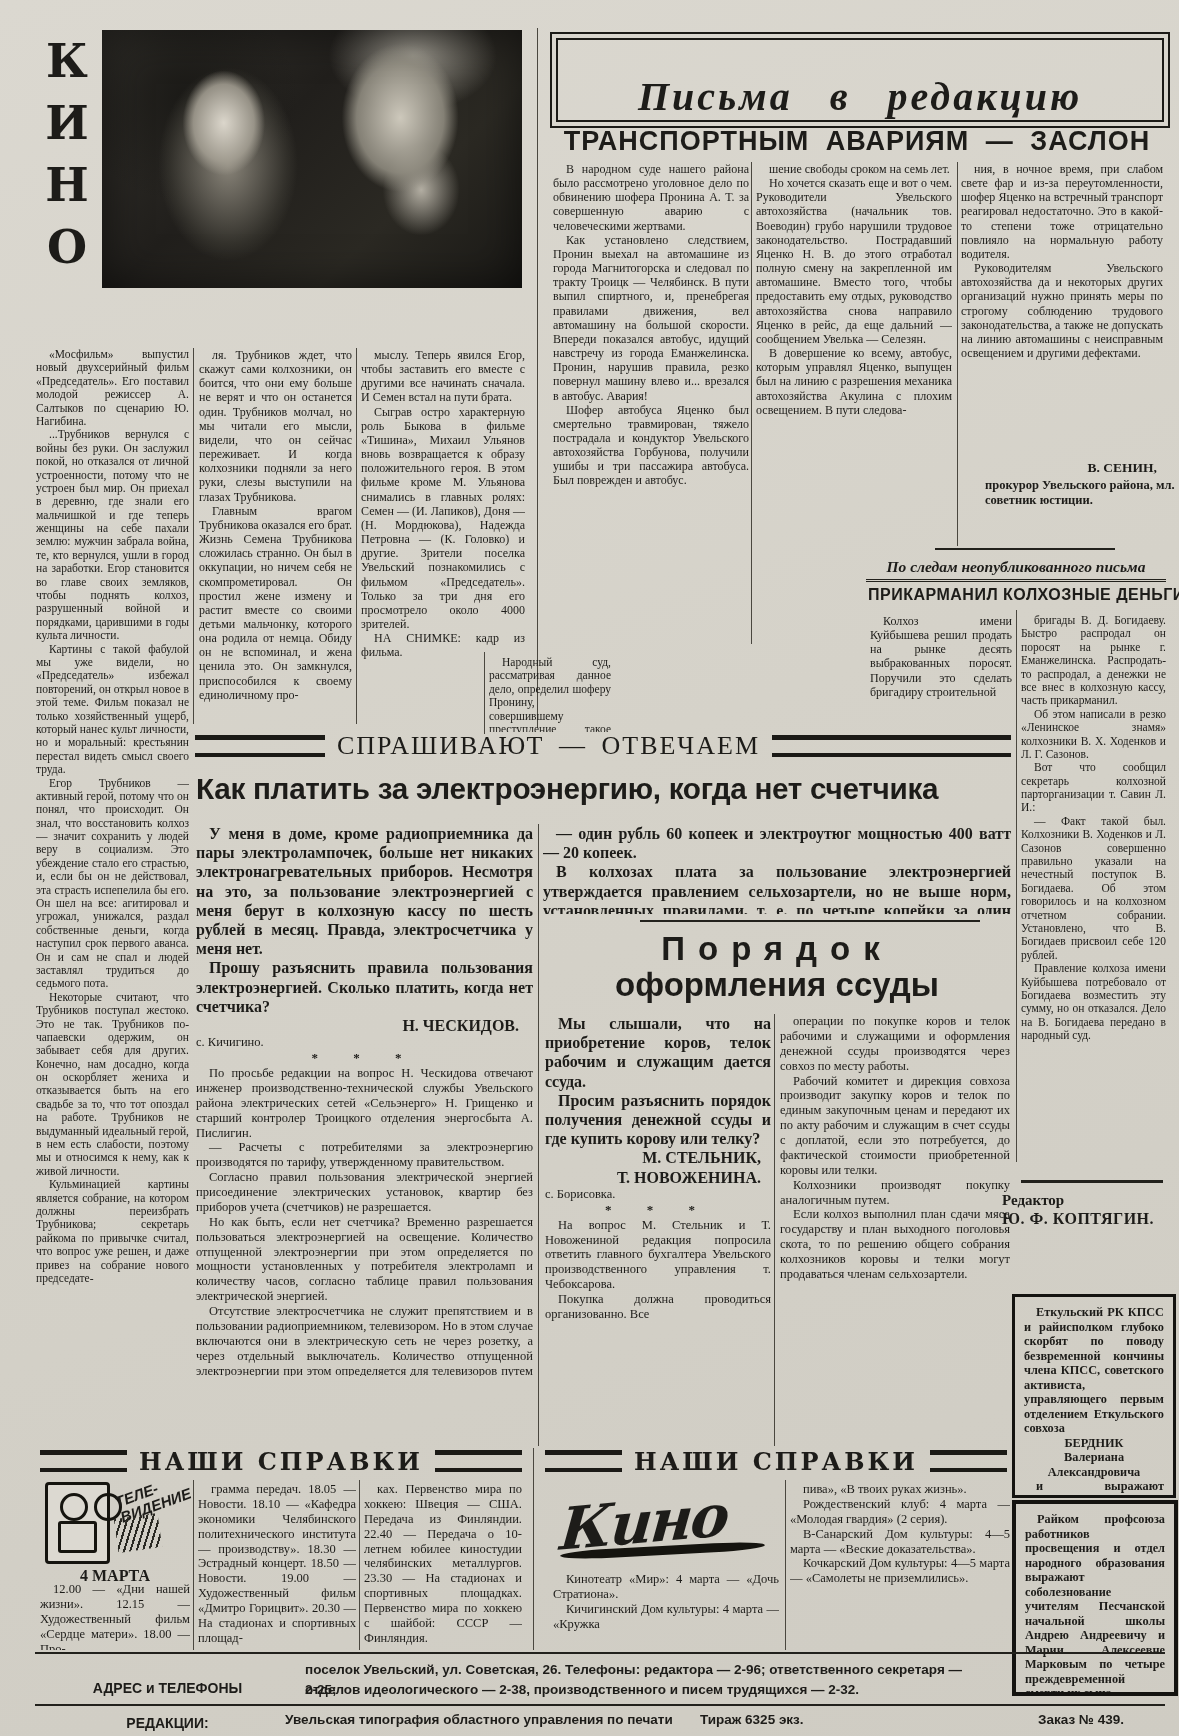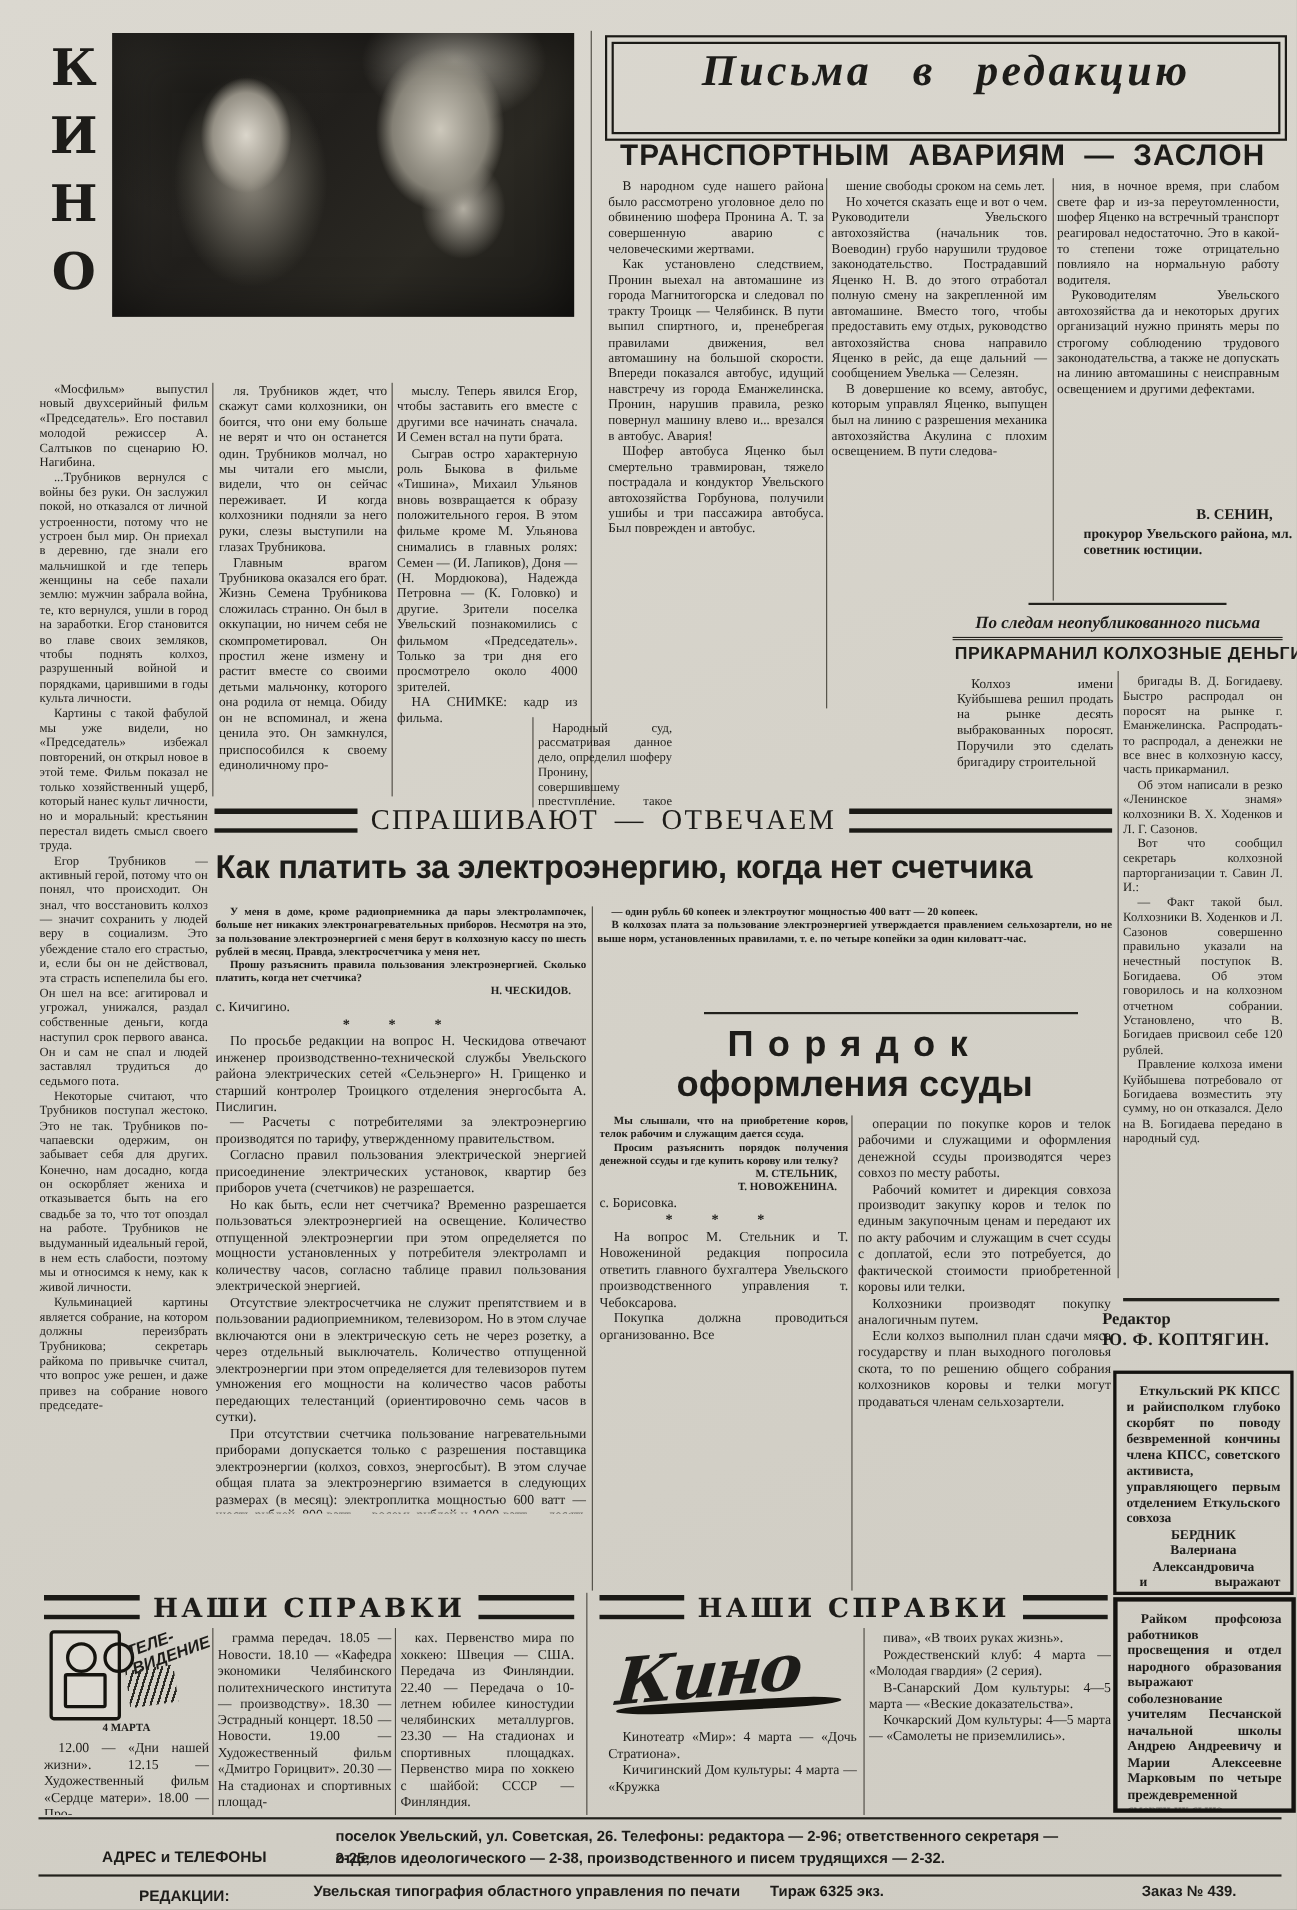--- a/index.html
+++ b/index.html
@@ -11,50 +11,50 @@
   .hr{position:absolute;background:#22211c;}
   .col{text-align:justify;overflow:hidden;}
   .col p{margin:0;text-indent:13px;}
   .b{font-weight:bold;}
   .sans{font-family:"Liberation Sans",sans-serif;}
   .center{text-align:center;}
   .right{text-align:right;}
   .t115{font-size:11.5px;line-height:1.165;}
   .t12{font-size:12px;line-height:1.18;}
   .t125{font-size:12.5px;line-height:1.19;}
-  .t13{font-size:10px;line-height:1.2;}
+  .t13{font-size:16px;line-height:1.2;}
   
   .kino-letters p{margin:0;font-weight:bold;font-size:46px;line-height:62px;text-align:center;font-family:"DejaVu Serif",serif;}
   
   .photo{background:
     radial-gradient(55px 70px at 29% 36%, rgba(226,221,210,.95), rgba(165,160,148,.85) 55%, rgba(0,0,0,0) 75%),
     radial-gradient(85px 118px at 30% 52%, rgba(150,145,133,.9), rgba(70,68,60,.45) 68%, rgba(0,0,0,0) 82%),
     radial-gradient(160px 150px at 20% 26%, rgba(26,25,22,.96), rgba(0,0,0,0) 70%),
     radial-gradient(75px 95px at 71% 34%, rgba(214,209,196,.95), rgba(148,144,132,.85) 58%, rgba(0,0,0,0) 78%),
     radial-gradient(55px 65px at 76% 62%, rgba(193,188,176,.9), rgba(0,0,0,0) 70%),
     radial-gradient(120px 80px at 74% 10%, rgba(196,192,180,.75), rgba(0,0,0,0) 70%),
     linear-gradient(135deg,#34322d,#211f1c 40%,#2b2923 70%,#1a1916);
     box-shadow:inset 0 0 45px rgba(0,0,0,.55);}
   .film-title{font-style:italic;font-weight:bold;font-size:36px;white-space:nowrap;word-spacing:16px;letter-spacing:1px;}
-  .pisma{border:2px solid #1b1a16;outline:2px solid #1b1a16;outline-offset:4px;display:flex;align-items:flex-start;justify-content:center;
+  .pisma{border:2px solid #1b1a16;outline:2px solid #1b1a16;outline-offset:4px;display:flex;align-items:flex-end;justify-content:center;
          font-style:italic;font-weight:bold;font-size:40px;letter-spacing:3px;word-spacing:24px;}
   .transport-title{font-weight:bold;font-size:27px;letter-spacing:1px;word-spacing:8px;white-space:nowrap;}
   .sig-name{font-weight:bold;font-size:13.5px;text-align:right;}
   .sig-role{font-weight:bold;font-size:12.5px;line-height:1.22;text-align:left;padding-left:24px;}
   .kicker{font-style:italic;font-weight:bold;font-size:15.5px;text-align:center;border-bottom:3px double #22211c;padding-bottom:3px;white-space:nowrap;}
   .prik-title{font-weight:bold;font-size:16px;letter-spacing:.5px;white-space:nowrap;}
   .barhead{display:flex;align-items:center;gap:12px;}
   .dbars{flex:1;height:13px;border-top:5px solid #1b1a16;border-bottom:4px solid #1b1a16;}
   .qa-txt{white-space:nowrap;font-size:26px;letter-spacing:2px;word-spacing:6px;}
   .spravki-txt{white-space:nowrap;font-weight:bold;font-size:24px;letter-spacing:3px;font-family:"DejaVu Serif",serif;}
   .electro-title{font-weight:bold;font-size:30px;letter-spacing:-.3px;white-space:nowrap;transform:scaleX(.99);transform-origin:left;}
   .ssuda-t{font-weight:bold;font-size:33px;text-align:center;white-space:nowrap;}
   .sp1{letter-spacing:13px;}
   .stars{text-align:center;font-weight:bold;letter-spacing:16px;font-size:13px;}
-  .obit{border:3px solid #141310;padding:8px 9px;font-weight:bold;font-size:12.3px;line-height:1.18;text-align:justify;overflow:hidden;}
+  .obit{border:3px solid #141310;padding:8px 9px;font-weight:bold;font-size:12.3px;line-height:1.18;text-align:justify;overflow:hidden;margin-top:48px;}
   .obit p{margin:0;text-indent:12px;}
   .obit .name{text-align:center;text-indent:0;}
   .editor-label{font-weight:bold;font-size:15px;}
   .editor-name{font-weight:bold;font-size:16px;letter-spacing:.5px;}
   
   .tvbox{width:86px;height:76px;border:3px solid #15140f;border-radius:4px;position:relative;background:#dcd9d1;}
   .tvhead{position:absolute;width:22px;height:22px;border:3px solid #15140f;border-radius:50%;top:8px;}
   .tvscreen{position:absolute;left:10px;right:10px;bottom:8px;height:26px;border:3px solid #15140f;border-radius:3px;}
   .tvtext{transform:rotate(-20deg);font-weight:bold;font-style:italic;font-size:15px;line-height:1.05;font-family:"Liberation Sans",sans-serif;white-space:nowrap;}
   .tvhatch{width:44px;height:34px;background:repeating-linear-gradient(115deg,#2a2923 0 2px,rgba(0,0,0,0) 2px 6px);transform:rotate(-8deg);margin-top:2px;}

